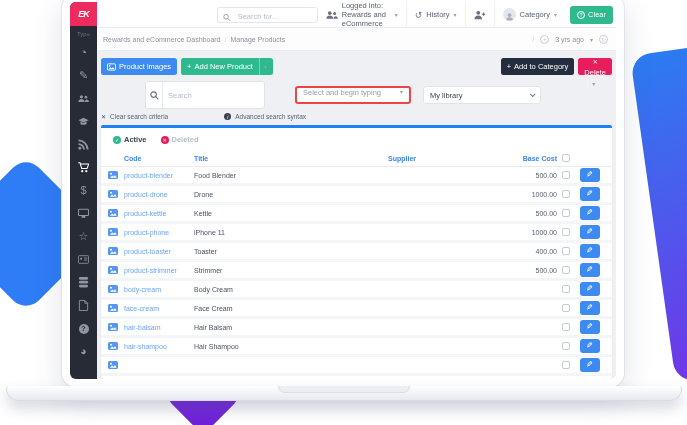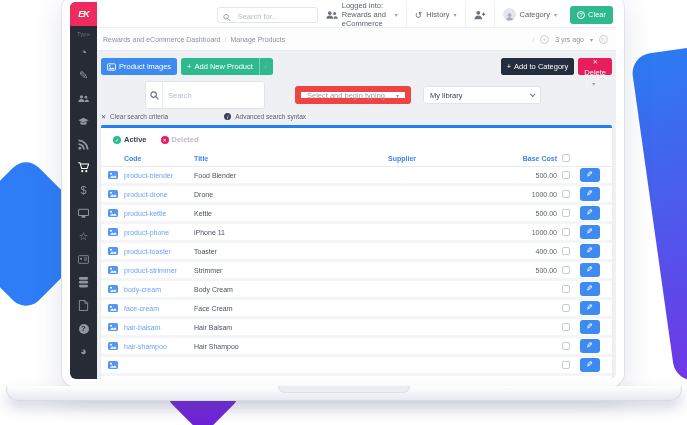--- a/index.html
+++ b/index.html
@@ -85,22 +85,22 @@
   .btn-red{background:#e81d5c;margin-left:4px;flex-direction:column;}
   .imgico{display:block;}
 
   .filterbar{display:flex;align-items:center;margin-top:6px;}
   .f-search{width:120px;height:28px;background:#fff;border:1px solid #dfe3ea;border-radius:3px;
     display:flex;align-items:center;margin-left:44px;}
   .f-search .pre{width:17px;align-self:stretch;border-right:1px solid #e7eaf0;display:flex;
     align-items:center;justify-content:center;color:#6a7280;}
   .f-search input{border:none;outline:none;flex:1;min-width:0;font-size:7.5px;padding:0 5px;background:transparent;color:#5a6170;}
   .f-search input::placeholder{color:#b6bcc6;}
-  .f-drop{margin-left:30px;width:116px;height:18px;background:#fff;border:6px solid #ef4444;
-    border-radius:3px;display:flex;align-items:center;padding:0 6px;font-size:7.5px;
+  .f-drop{margin-left:30px;width:116px;height:18px;background:#fff;border:2px solid #ef4444;
+    border-radius:3px;display:flex;padding:0 6px;font-size:7.5px;
     color:#9aa1ac;cursor:pointer;}
   .f-drop .caret{margin-left:auto;}
   .f-select{margin-left:12px;width:118px;height:18px;background:#fff;border:1px solid #dfe3ea;
     border-radius:3px;display:flex;align-items:center;padding:0 6px;font-size:7.5px;
     color:#3b4352;cursor:pointer;}
   .chev{margin-left:auto;width:4px;height:4px;border-right:1px solid #6a7280;
     border-bottom:1px solid #6a7280;transform:rotate(45deg) translateY(-1px);}
 
   .filterlinks{display:flex;align-items:center;margin-top:4px;font-size:6.5px;color:#5a6170;gap:4px;}
   .fl-x{color:#4a5160;font-size:6px;}

